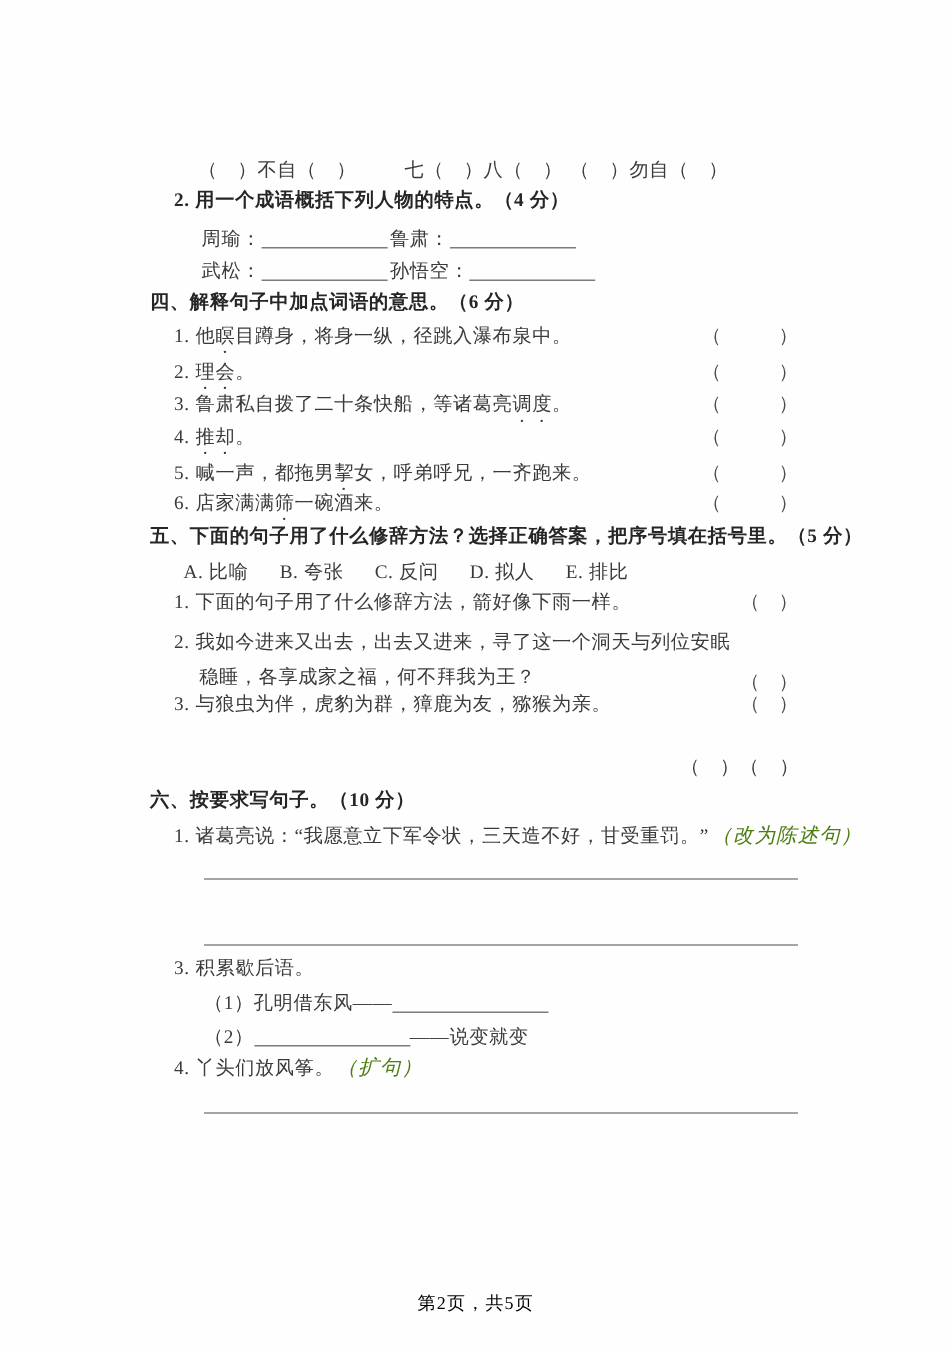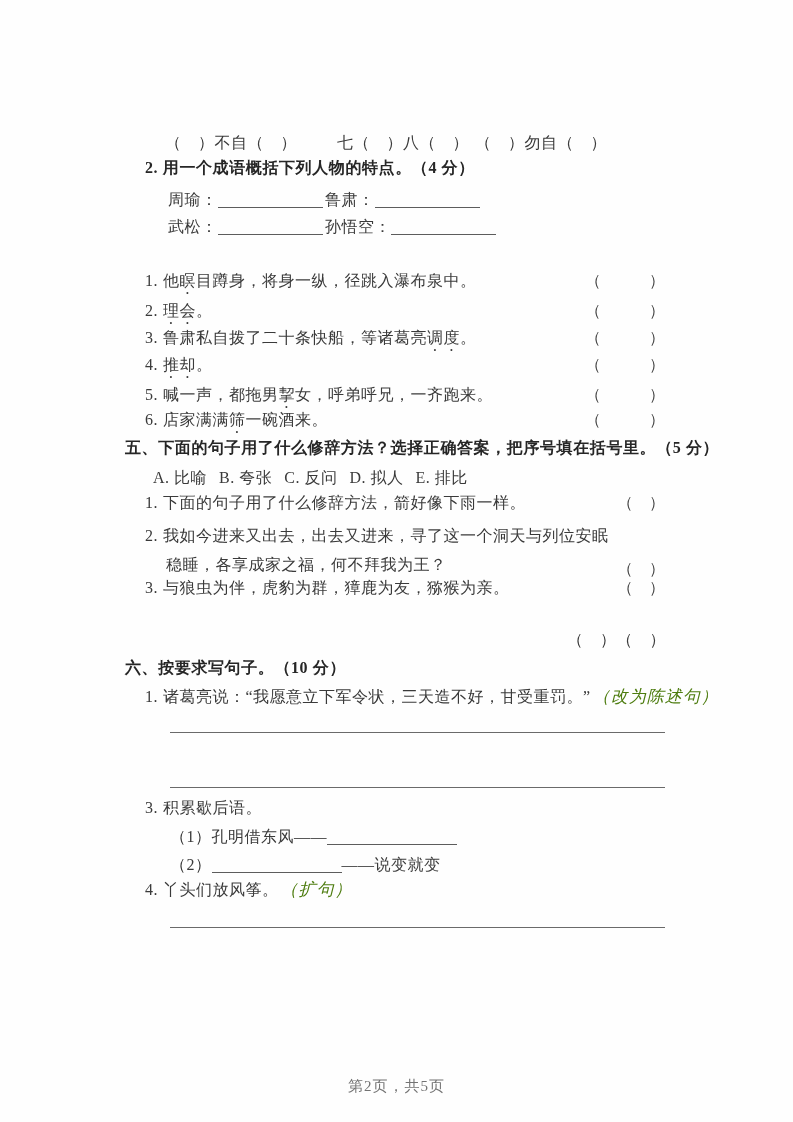--- a/index.html
+++ b/index.html
@@ -43,24 +43,24 @@
     vertical-align:-3px;
   }
   .blank.name { width:105px; }
   .blank.xhy { width:130px; }
   .ansline {
     position:absolute;
     height:0;
     border-bottom:1.4px solid #6a6a6a;
   }
   .note { font-size:17px; font-style:italic; color:#4d7c0f; margin-left:2px; letter-spacing:1px; }
-  .options { display:flex; gap:12px; }
+  .options { display:flex; gap:26px; }
   .footer {
     position:absolute; top:1077px; left:0; width:100%;
-    text-align:center; font-size:15px; color:#737373; letter-spacing:1px;
+    text-align:center; font-size:15px; color:#000000; letter-spacing:1px;
   }
 </style>
 </head>
 <body>
 
 <div class="page">
 
   <div class="line" style="top:133px; left:165px">（　）不自（　）</div>
   <div class="line" style="top:133px; left:337px">七（　）八（　）</div>
   <div class="line" style="top:133px; left:475px">（　）勿自（　）</div>
@@ -73,20 +73,21 @@
   <div class="line" style="top:190px; left:325px">
     <span>鲁肃：</span><span class="blank name"></span>
   </div>
   <div class="line" style="top:217px; left:168px">
     <span>武松：</span><span class="blank name"></span>
   </div>
   <div class="line" style="top:217px; left:325px">
     <span>孙悟空：</span><span class="blank name"></span>
   </div>
 
+  <div class="line bold" style="top:243px; left:125px">四、解释句子中加点词语的意思。（6 分）</div>
 
   <div class="line flexrow" style="top:271px; left:145px">
     <span class="num">1.</span>
       <span>他</span>
       <span class="dotted">瞑</span>
       <span>目蹲身，将身一纵，径跳入瀑布泉中。</span>
     <span class="bracket">（　　　）</span>
   </div>
   <div class="line flexrow" style="top:301px; left:145px">
     <span class="num">2.</span>

